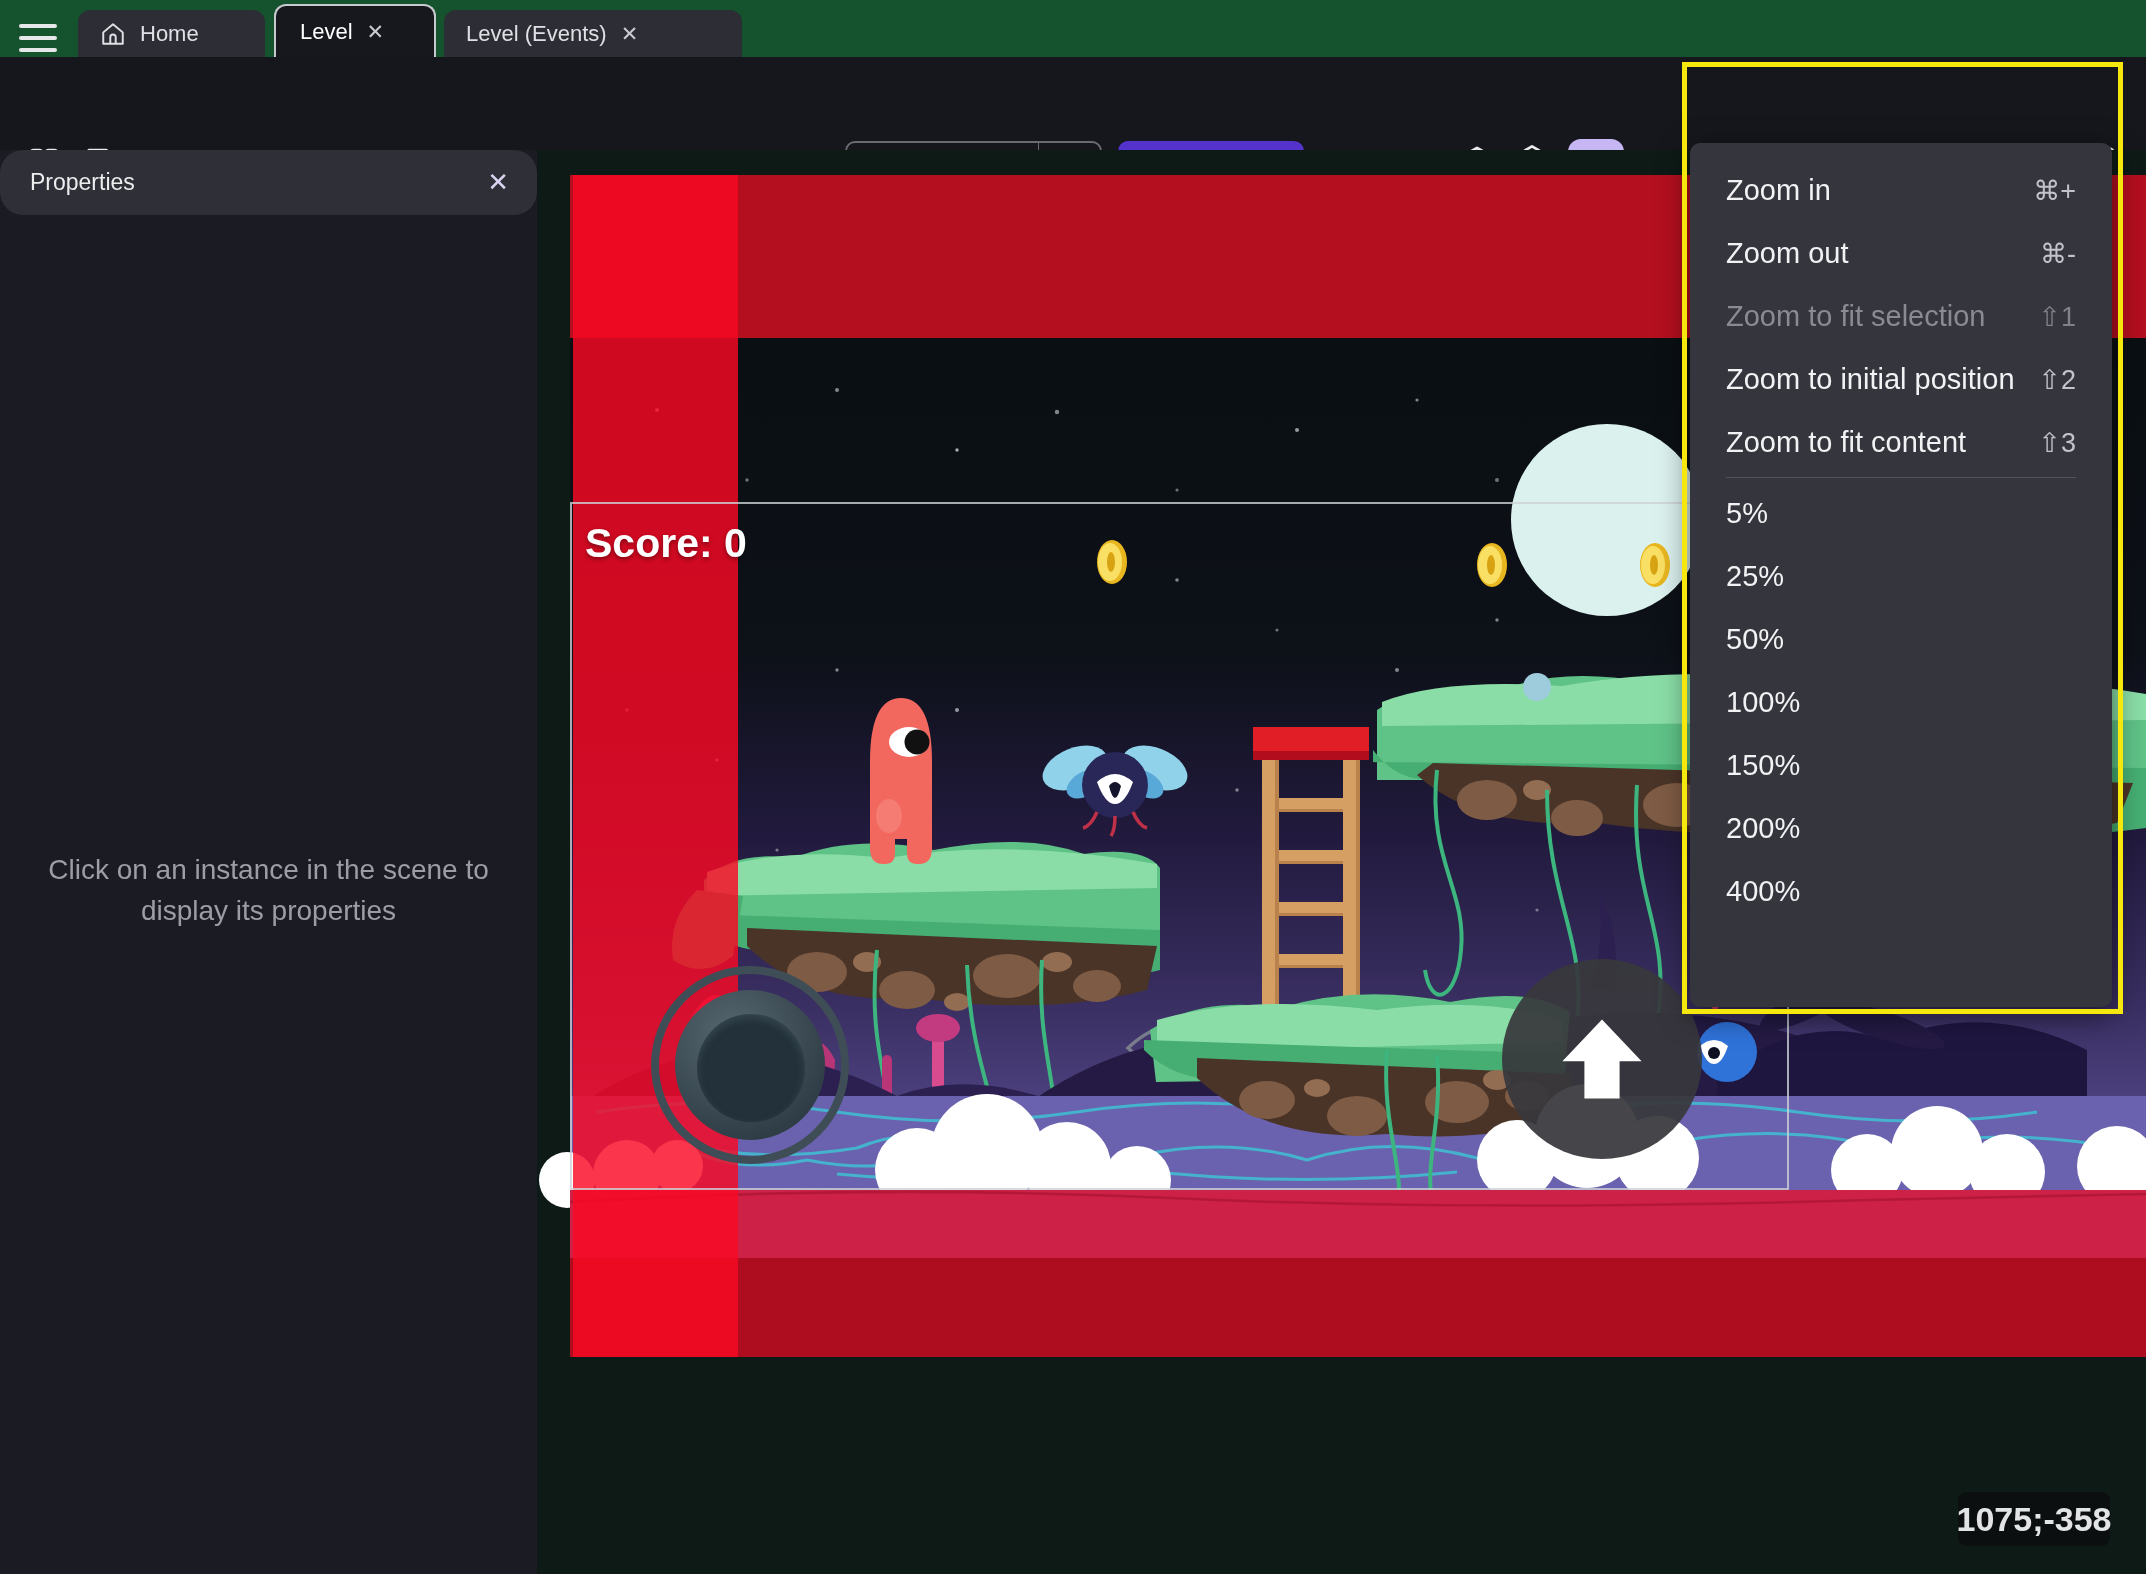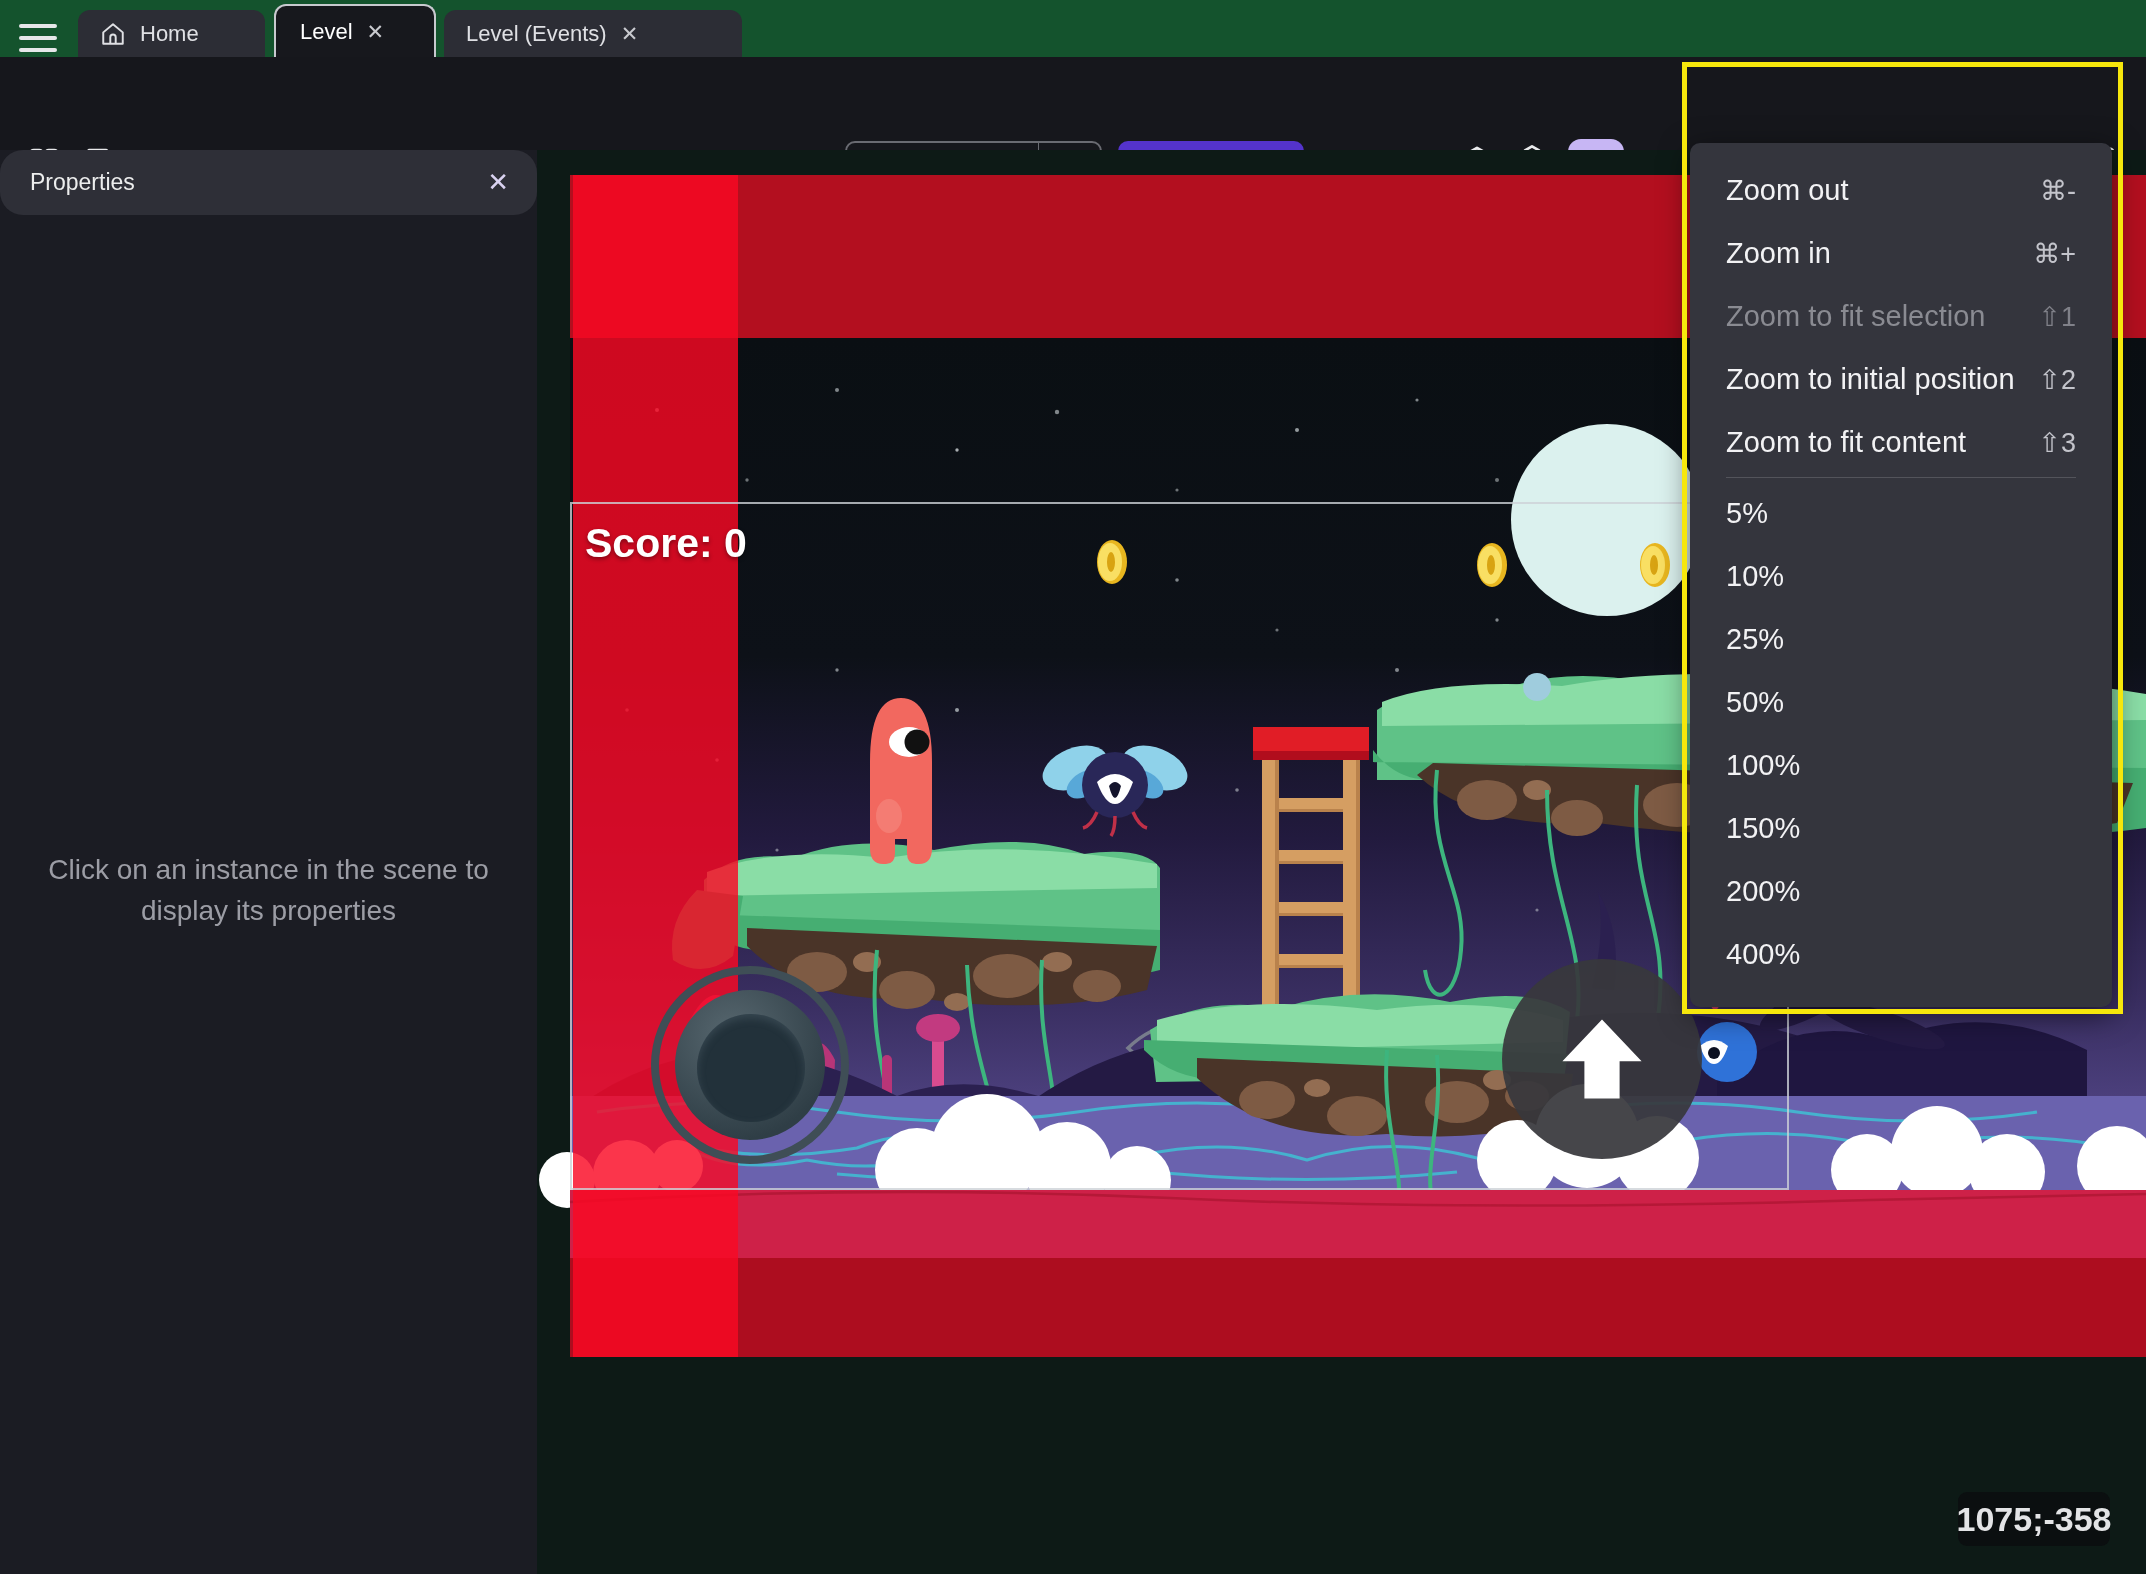--- a/index.html
+++ b/index.html
@@ -466,47 +466,44 @@
       <svg width="110" height="110" viewBox="0 0 100 100">
         <path d="M50 14 L86 52 L66 52 L66 86 L34 86 L34 52 L14 52 Z" fill="#ffffff"></path>
       </svg>
     </div>
 
     <div id="coords" class="abs" style="left:1421px;top:1342px;width:152px;height:54px;">1075;-358</div>
   </div>
 
   <div id="menu" class="abs">
     <div class="mi">
+      <span>Zoom in</span>
+      <span class="ms">⌘+</span>
+    </div>
+    <div class="mi">
       <span>Zoom out</span>
       <span class="ms">⌘-</span>
-    </div>
-    <div class="mi">
-      <span>Zoom in</span>
-      <span class="ms">⌘+</span>
     </div>
     <div class="mi disabled">
       <span>Zoom to fit selection</span>
       <span class="ms">⇧1</span>
     </div>
     <div class="mi">
       <span>Zoom to initial position</span>
       <span class="ms">⇧2</span>
     </div>
     <div class="mi">
       <span>Zoom to fit content</span>
       <span class="ms">⇧3</span>
     </div>
     <div class="mdiv"></div>
     <div class="mi">
         <span>5%</span>
       </div>
     <div class="mi">
-        <span>10%</span>
-      </div>
-    <div class="mi">
         <span>25%</span>
       </div>
     <div class="mi">
         <span>50%</span>
       </div>
     <div class="mi">
         <span>100%</span>
       </div>
     <div class="mi">
         <span>150%</span>

